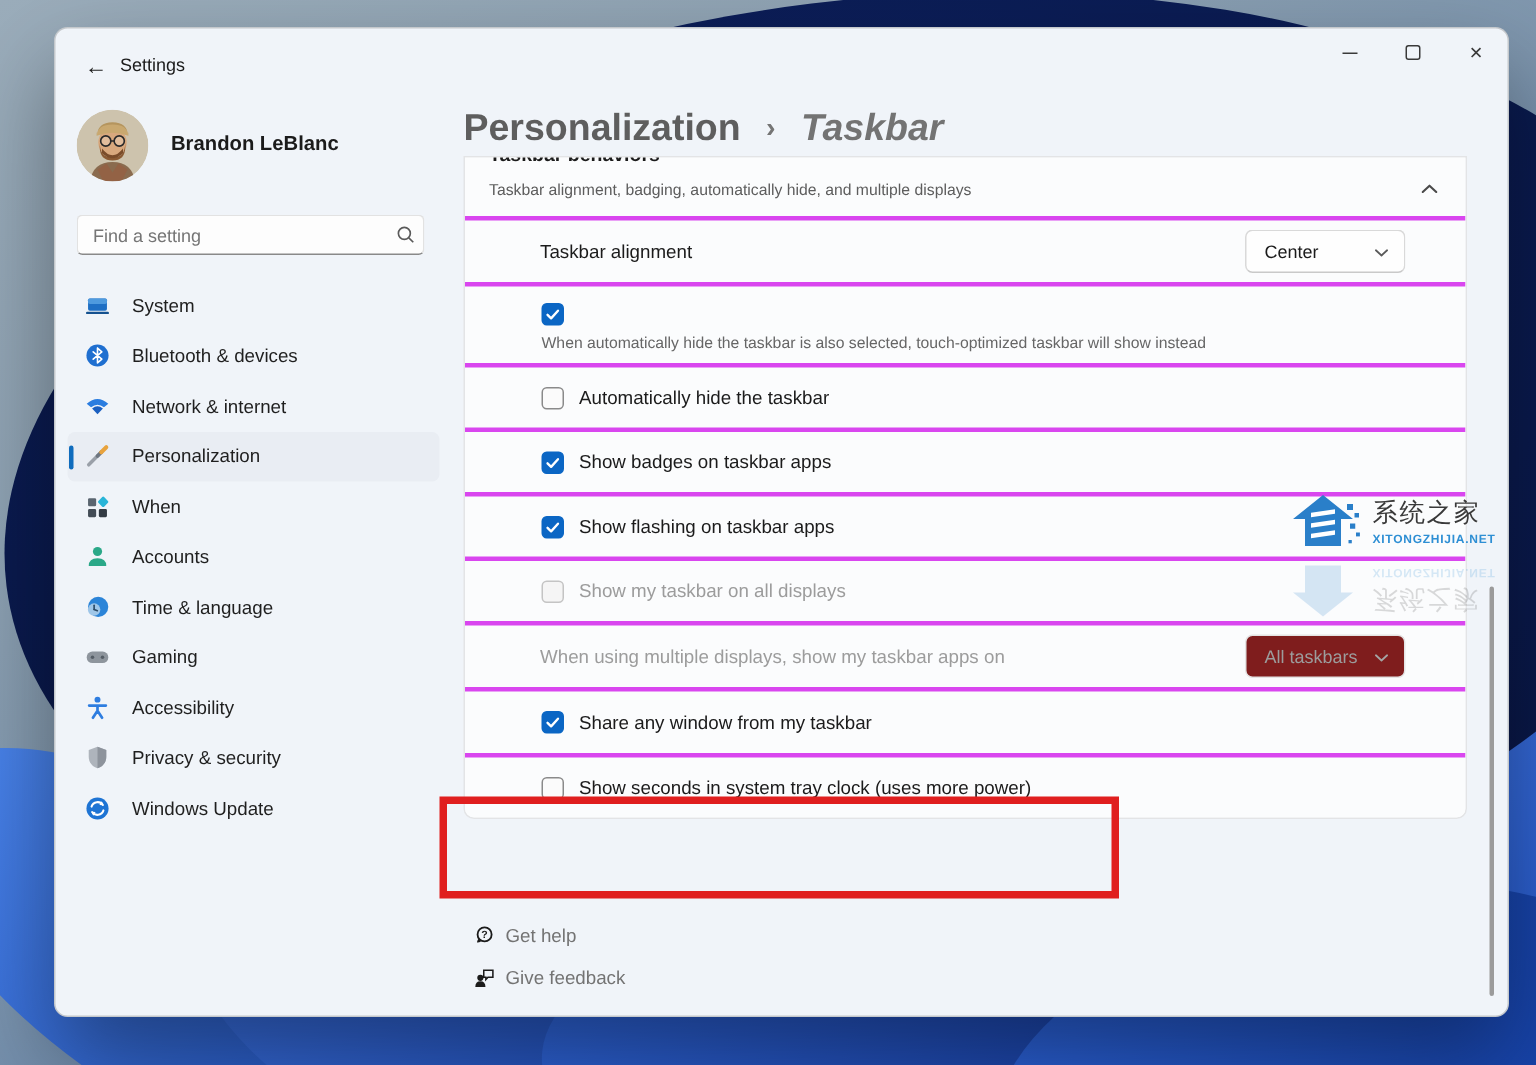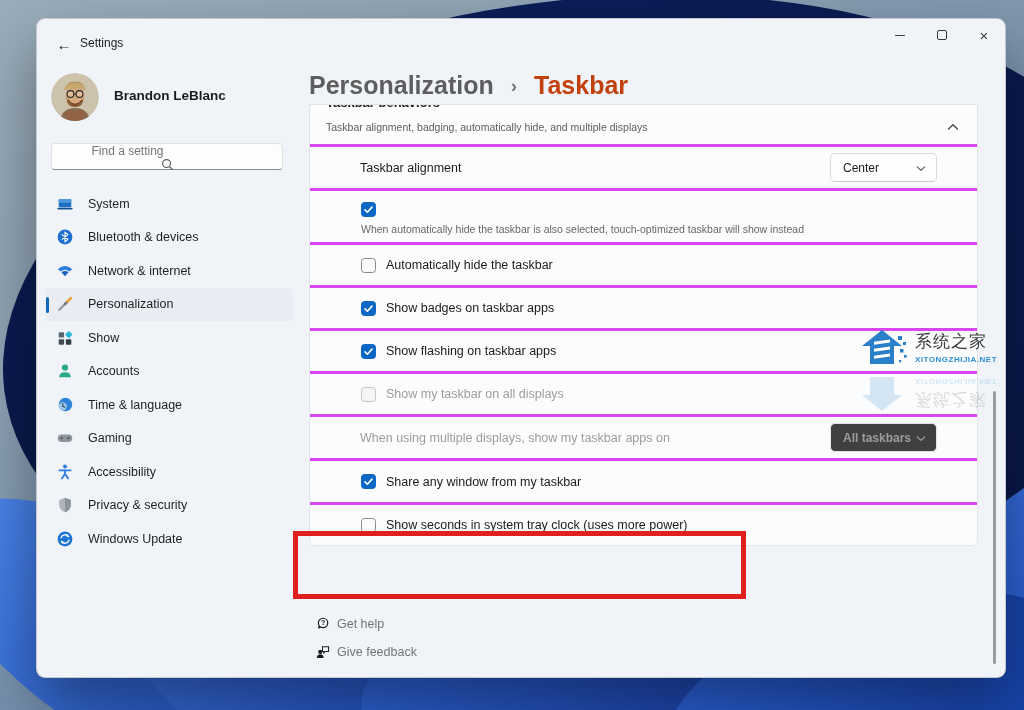--- a/index.html
+++ b/index.html
@@ -36,37 +36,37 @@
   .caption-btn { position:absolute; top:0; width:42px; height:32px; display:flex; align-items:center; justify-content:center; color:#3a3a3a; }
   .btn-min { left:842px; } .btn-max { left:884px; } .btn-close { left:926px; font-size:15px; }
   .min-glyph { width:10px; height:1px; background:#3a3a3a; display:block; }
   .max-glyph { width:10px; height:10px; border:1px solid #3a3a3a; border-radius:2px; display:block; }
 
   
   .avatar { position:absolute; left:14px; top:54px; width:48px; height:48px; border-radius:50%; overflow:hidden; }
   .profile-name { position:absolute; left:77px; top:69px; font-size:13.5px; font-weight:700; color:#1b1b1b; }
 
   .search-box { position:absolute; left:14px; top:124px; width:232px; height:27px; background:#fdfdfd;
-                border:1px solid #e2e2e2; border-bottom:1px solid #898989; border-radius:4px; display:flex; align-items:center;flex-direction:column; }
+                border:1px solid #e2e2e2; border-bottom:1px solid #898989; border-radius:4px; display:flex; align-items:center; }
   .search-box input { flex:1; border:none; outline:none; background:transparent; font-family:"Liberation Sans",sans-serif;
                       font-size:12px; color:#444; padding:0 6px 0 10px; }
   .search-icon { width:24px; display:flex; justify-content:center; }
 
   .nav { position:absolute; left:8px; top:168px; width:248px; }
   .nav-item { height:33.5px; display:flex; align-items:center; border-radius:5px; padding-left:10px; cursor:pointer; position:relative; }
   .nav-item .ic { width:19px; height:19px; margin-right:14px; display:flex; align-items:center; justify-content:center; }
   .nav-item .lbl { font-size:12.5px; color:#1f1f1f; }
   .nav-item.selected { background:#e9edf3; }
   .nav-item.selected::before { content:""; position:absolute; left:1px; top:9px; width:3px; height:16px; border-radius:2px; background:#0F6CBD; }
 
   
   .breadcrumb { position:absolute; left:272px; top:52px; font-size:25px; font-weight:600; }
   .breadcrumb .parent { color:#5e5e5e; }
   .breadcrumb .sep { color:#757575; font-size:19px; padding:0 10px; vertical-align:2px; }
-  .breadcrumb .current { color:#c2410c; }
+  .breadcrumb .current { color:#737373;font-style:italic; }
 
   .card { position:absolute; left:272px; top:85px; width:669px; background:#fbfcfd;
           border:1px solid #e3e4e6; border-radius:0 0 7px 7px; overflow:hidden; }
   .row { position:relative; border-top:3px solid #d946ef; display:flex; align-items:center; background:#fbfcfd; }
   .row:first-child { border-top:none; }
   .row-header { height:39px;text-align:center; }
   .expander-title { position:absolute; top:-10px; left:16px; font-size:13px; font-weight:600; color:#1b1b1b; line-height:15px; }
   .expander-sub { position:absolute; top:16px; left:16px; font-size:10.5px; color:#5d5d5d; }
   .chev-up { position:absolute; right:18px; top:12px; }
 
@@ -78,21 +78,21 @@
               padding:0 10px 0 12px; font-size:12px; color:#1b1b1b; cursor:pointer; }
   .dropdown .dd-val { flex:1; }
   .checkbox { width:15px; height:15px; border-radius:3.5px; border:1px solid #8a8a8a; background:#fbfbfb;
               margin:0 10px 0 51px; display:flex; align-items:center; justify-content:center; flex:none; cursor:pointer; }
   .checkbox svg { display:none; }
   .checkbox.checked { background:#0b66c4; border-color:#0b66c4; }
   .checkbox.checked svg { display:block; }
   .row-desc { position:absolute; left:51px; top:32px; font-size:10.5px; color:#666; }
   .row.disabled .row-label { color:#9c9c9c; }
   .row.disabled .checkbox { border-color:#c4c4c4; background:#f5f5f5; }
-  .row.disabled .dropdown { background:#404040; border-color:#e4e4e4; color:#9c9c9c; cursor:default;font-weight:bold; }
+  .row.disabled .dropdown { background:#7f1d1d; border-color:#e4e4e4; color:#9c9c9c; cursor:default; }
 
   .h44 { height:44px; } .h54 { height:54px; } .h43 { height:43px; }
   .row-optimize .checkbox, .row-optimize .row-label { margin-top:-14px; }
 
   .footer-link { position:absolute; left:277px; display:flex; align-items:center; cursor:pointer; }
   .footer-link .fic { width:17px; margin-right:6px; display:flex; justify-content:center; }
   .footer-link .ftxt { font-size:12.5px; color:#737373; }
   .link-help { top:597px; } .link-feedback { top:625px; }
 
   .scroll-thumb { position:absolute; left:956px; top:372px; width:3px; height:273px; background:#9b9b9b; border-radius:2px; }
@@ -202,21 +202,21 @@
       </div>
       <div class="nav-item">
         <span class="ic">
             <svg width="18" height="18" viewBox="0 0 20 20">
               <rect x="3" y="3.5" width="6" height="6" rx="1" fill="#5a6570"></rect>
               <rect x="3" y="11.5" width="6" height="6" rx="1" fill="#434c56"></rect>
               <rect x="11" y="11.5" width="6" height="6" rx="1" fill="#333b44"></rect>
               <rect x="11.2" y="3.2" width="6" height="6" rx="1" fill="#29b5d8" transform="rotate(45 14.2 6.2)"></rect>
             </svg>
           </span>
-        <span class="lbl">Show</span>
+        <span class="lbl">When</span>
       </div>
       <div class="nav-item">
         <span class="ic">
             <svg width="18" height="18" viewBox="0 0 20 20">
               <circle cx="10" cy="6.3" r="3.4" fill="#2aa888"></circle>
               <path d="M3.5 17 Q3.5 11.3 10 11.3 Q16.5 11.3 16.5 17 Z" fill="#2aa888"></path>
             </svg>
           </span>
         <span class="lbl">Accounts</span>
       </div>

